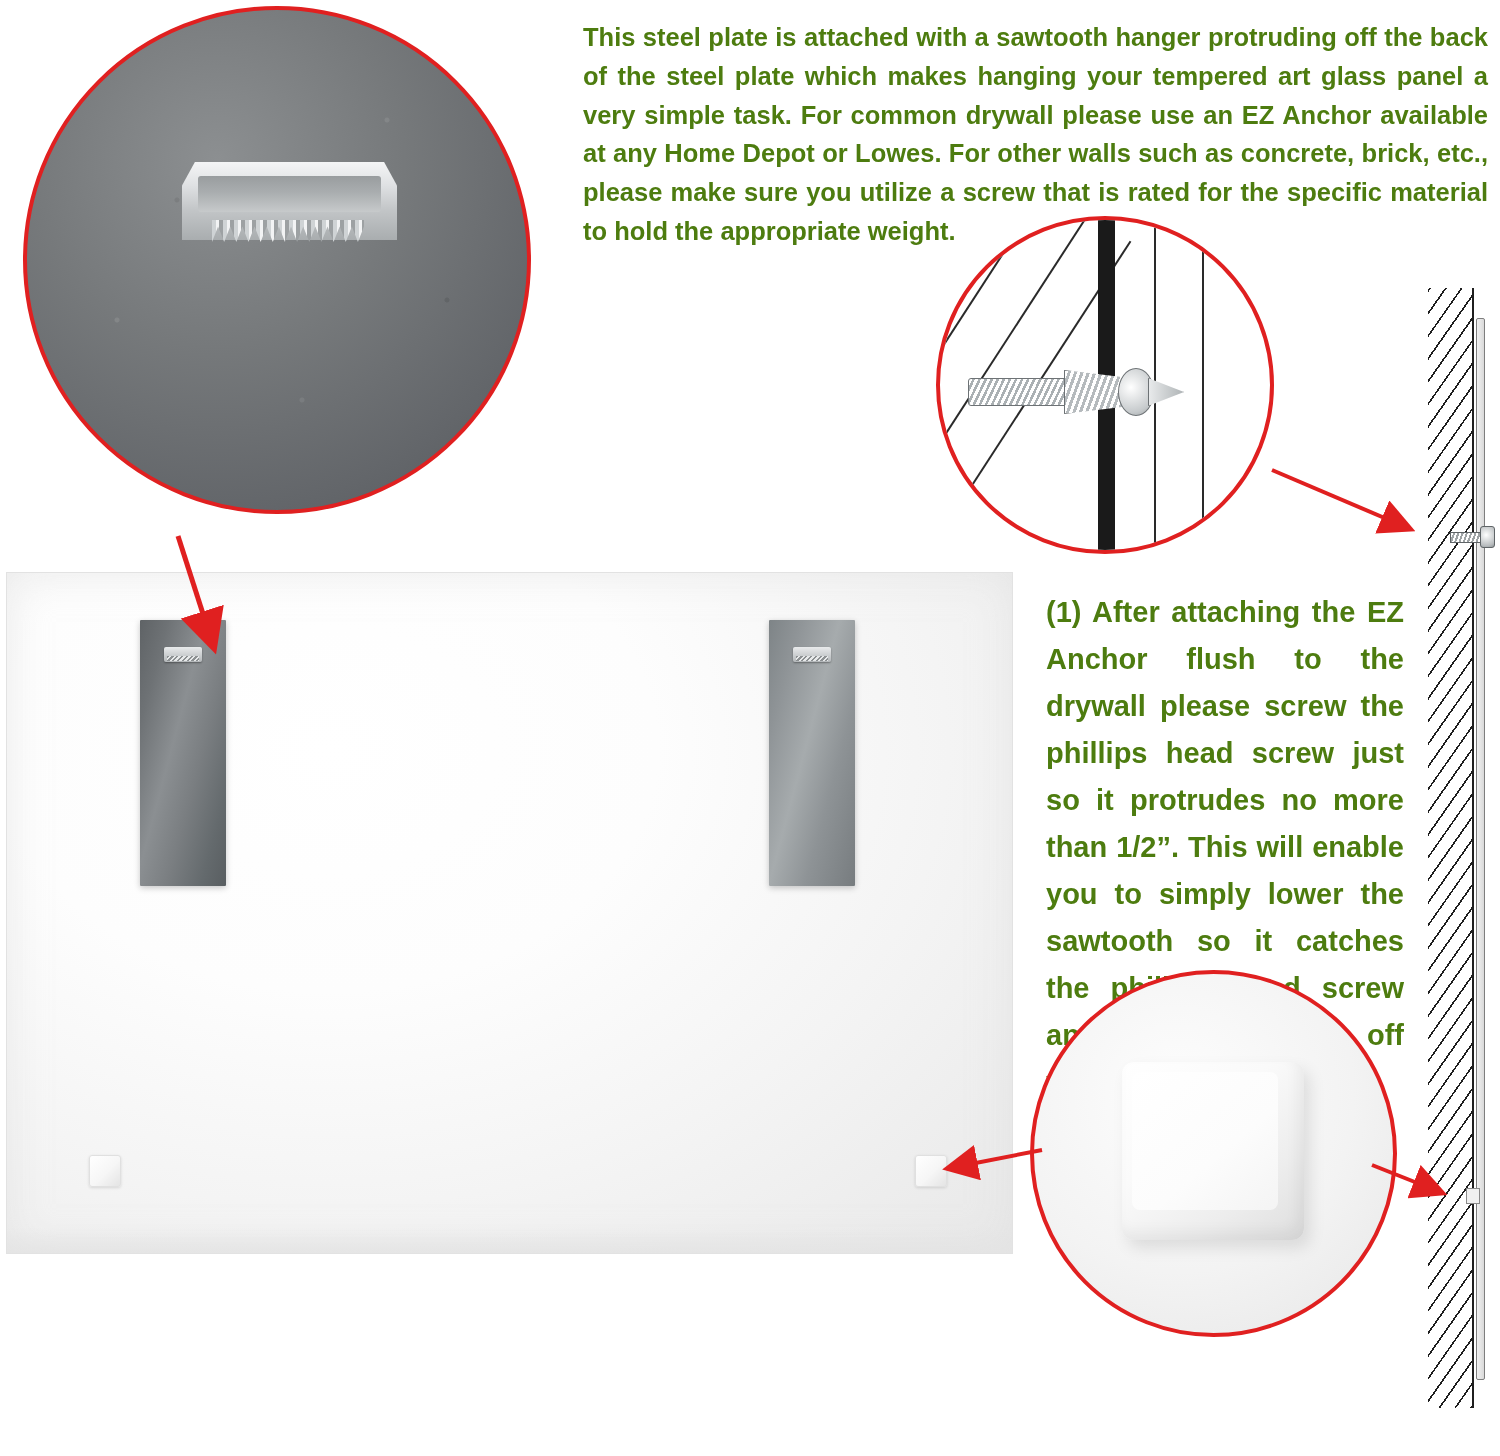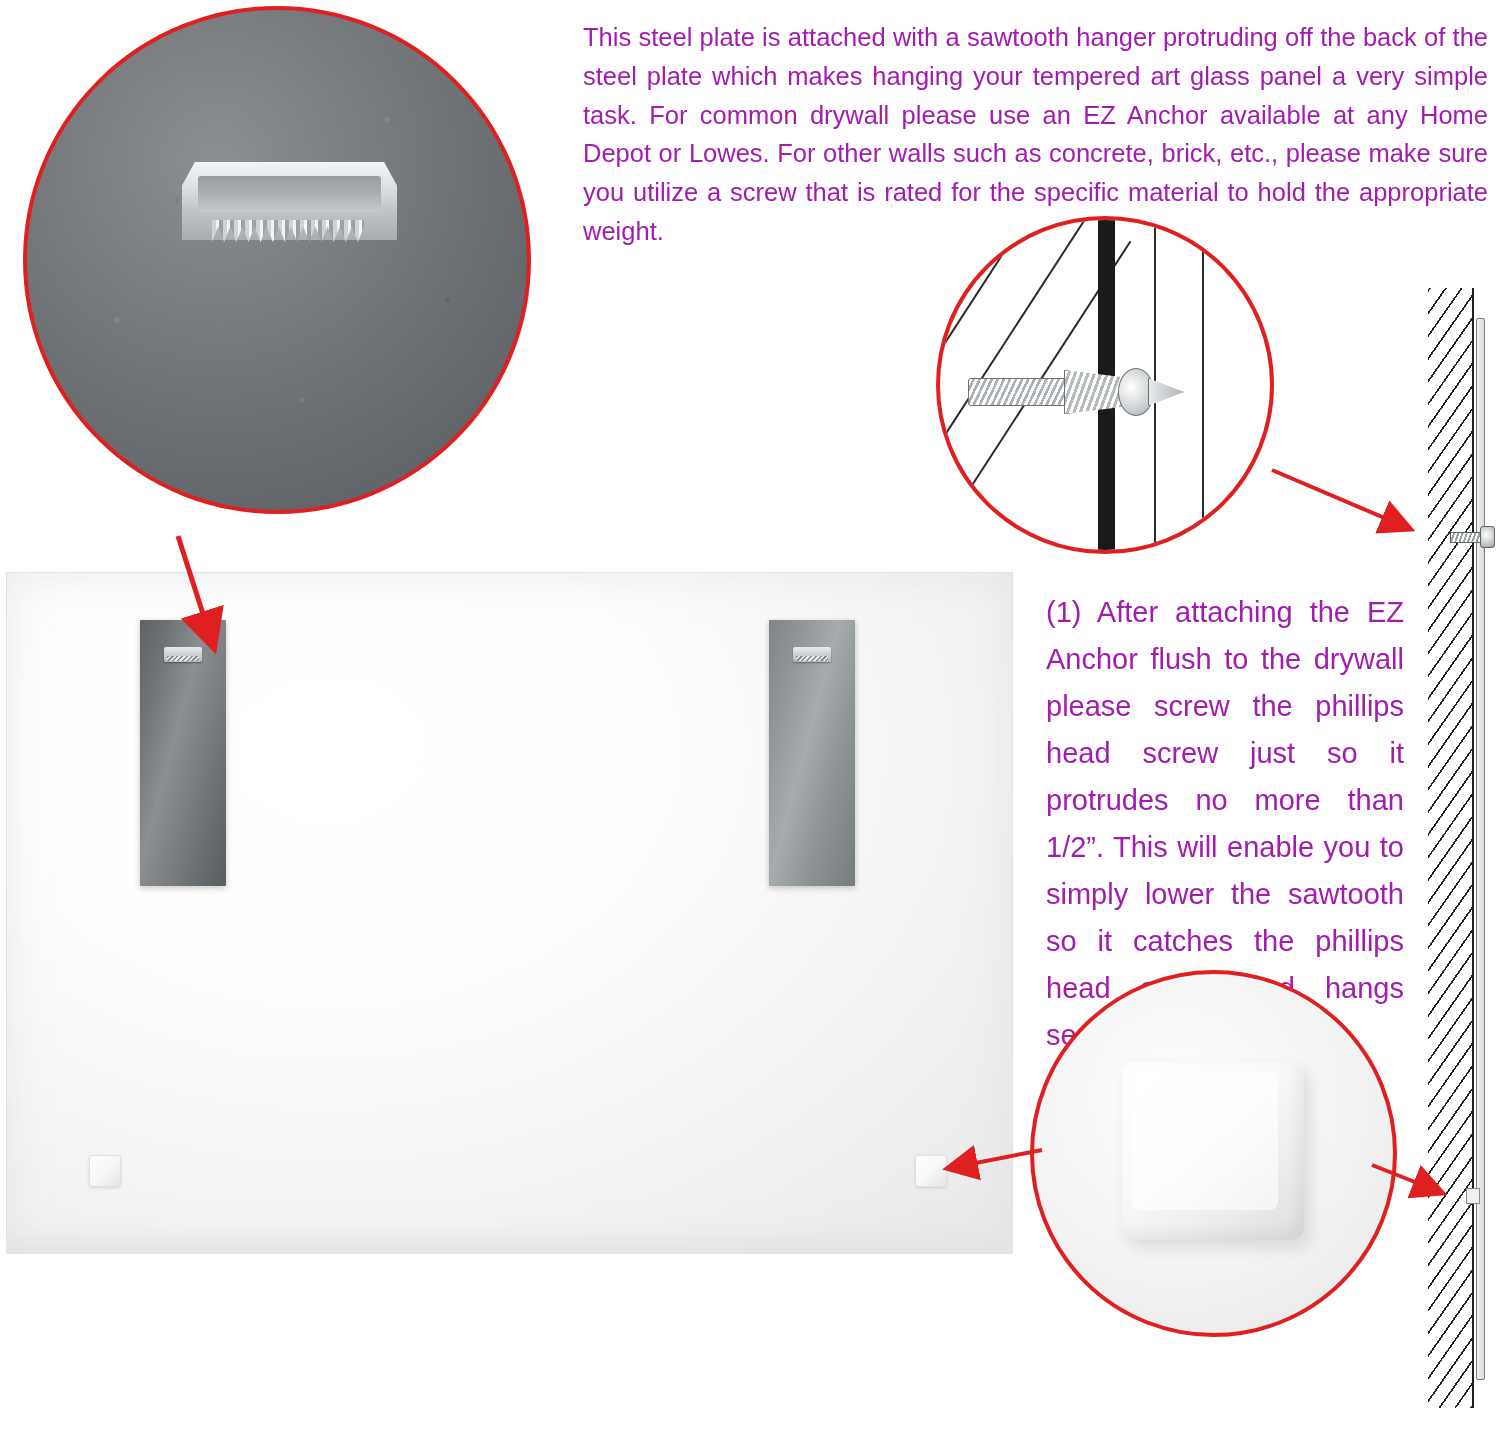--- a/index.html
+++ b/index.html
@@ -19,24 +19,24 @@
   .stage {
     position: absolute;
     left: 0; top: 0;
     width: 1500px;
     height: 1456px;
   }
 
   
   .txt {
     position: absolute;
-    font-weight: normal;
+    font-weight: bold;
     text-align: justify;
     line-height: 1.52;
-    color: #a21caf;
+    color: #4d7c0f;
   }
   #intro-text {
     left: 583px;
     top: 18px;
     width: 905px;
     font-size: 25.5px;
   }
   #step1-text {
     left: 1046px;
     top: 589px;

